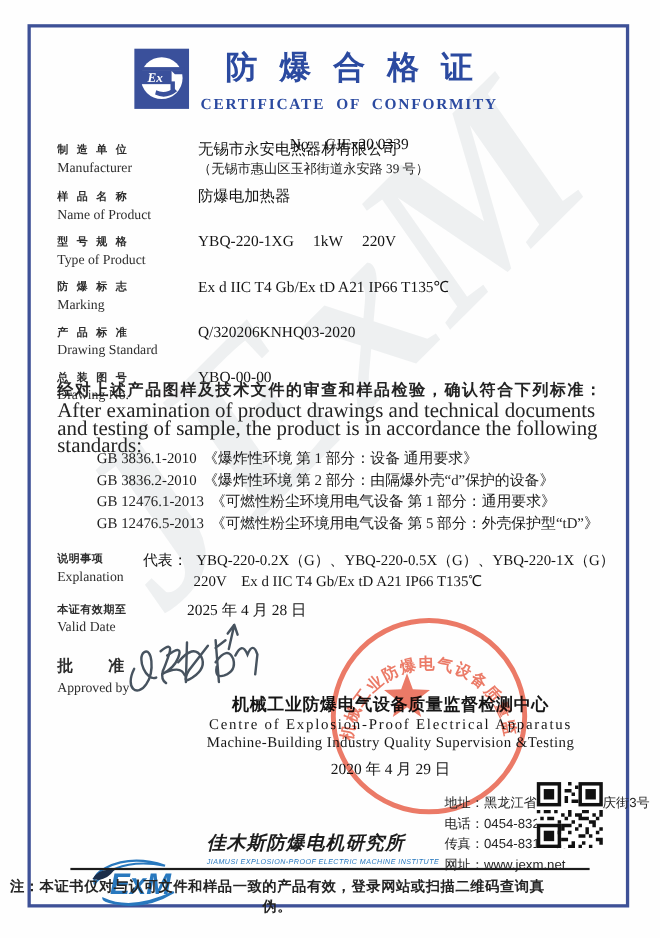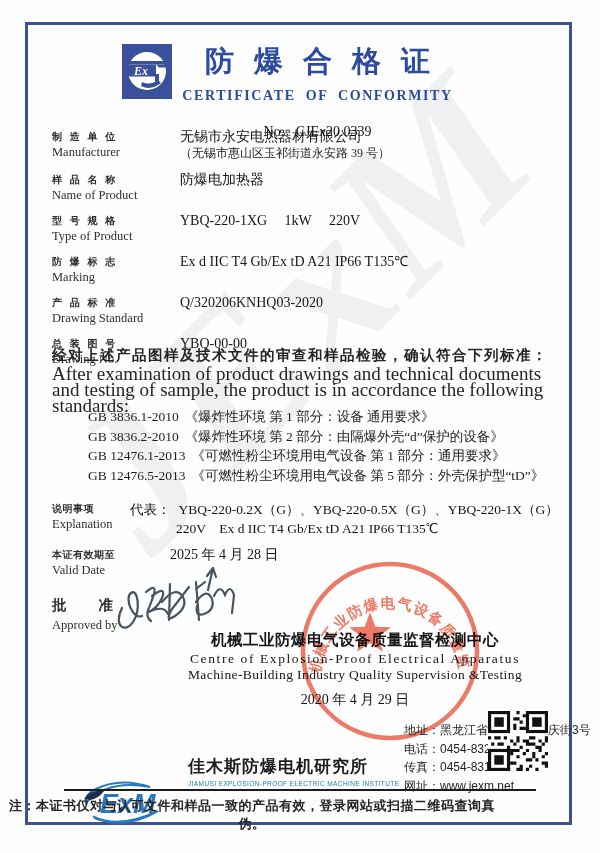--- a/index.html
+++ b/index.html
@@ -54,21 +54,21 @@
   .org-block{position:absolute;left:150px;top:630px;width:410px;text-align:center;}
   .org-cn{font-size:15.5px;font-weight:bold;color:#161616;letter-spacing:0.5px;}
   .org-en{font-family:"Liberation Serif",serif;font-size:13.5px;color:#161616;line-height:15.5px;letter-spacing:0.4px;}
   .org-en2{letter-spacing:1.6px;}
   .org-date{font-family:"Liberation Serif",serif;font-size:14px;color:#141414;margin-top:9px;}
 
   .stamp{position:absolute;left:298px;top:556px;mix-blend-mode:multiply;opacity:0.85;}
 
   
   .footer-logo{position:absolute;left:80px;top:777px;}
-  .institute{position:absolute;left:188px;top:755px;}
+  .institute{position:absolute;left:188px;top:755px;font-style:italic;}
   .inst-cn{font-size:17px;font-weight:bold;color:#1d1d1d;letter-spacing:1px;}
   .inst-en{font-size:6.5px;color:#2878be;letter-spacing:0.4px;margin-top:2px;}
   .contact{position:absolute;left:404px;top:721px;font-size:12px;color:#242424;line-height:18.5px;}
   .qr{position:absolute;left:487px;top:711px;}
   .divider{position:absolute;left:64px;top:789px;width:472px;height:2px;background:#1c1c1c;}
   .note{position:absolute;left:0;top:797px;width:504px;text-align:center;font-size:13px;font-weight:bold;color:#242424;letter-spacing:0.5px;}
 </style>
 </head>
 <body>
 

